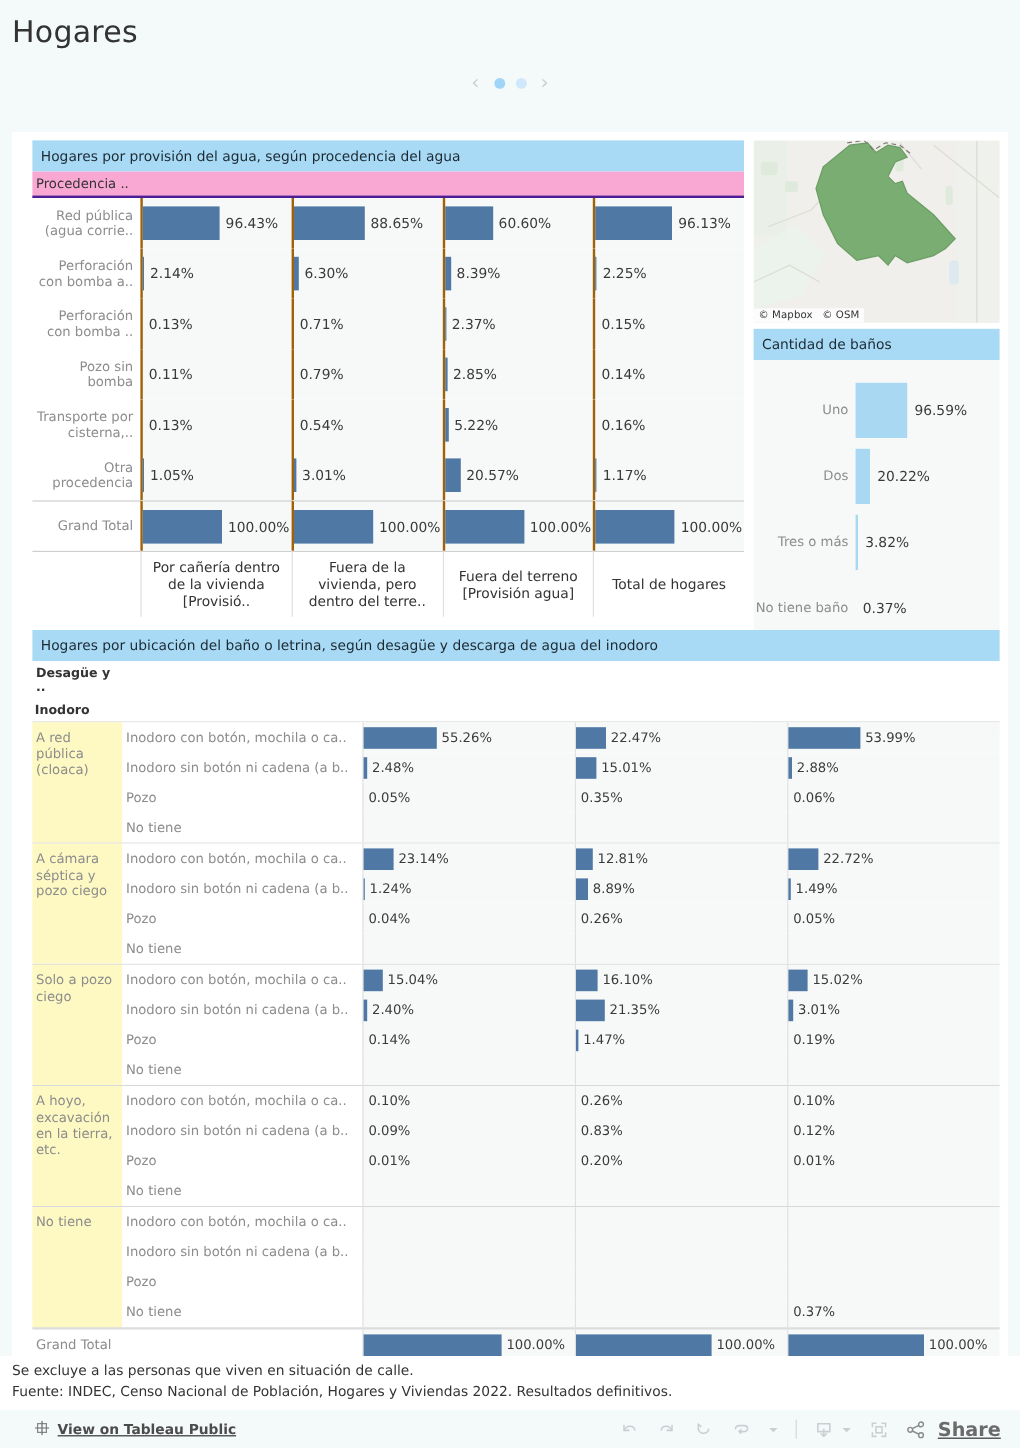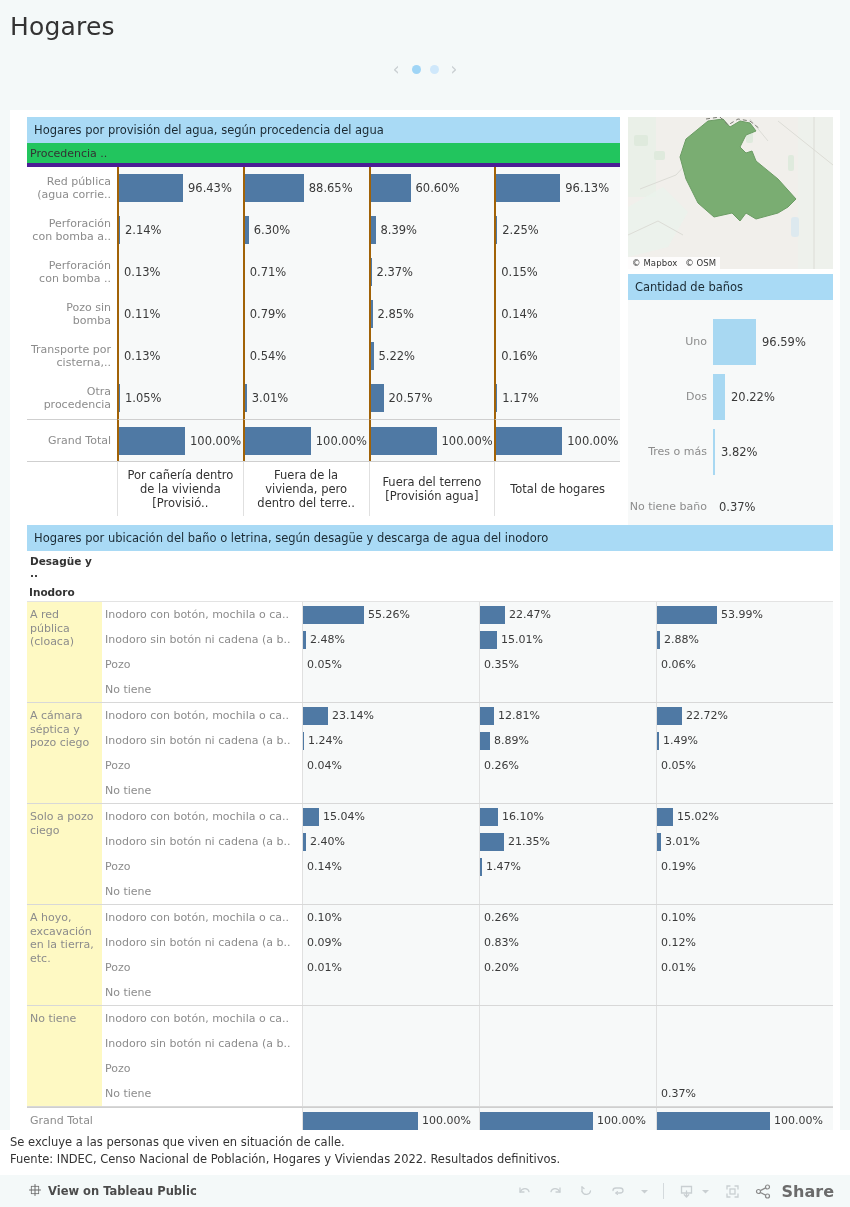--- a/index.html
+++ b/index.html
@@ -34,22 +34,22 @@
   }
 
   
   .viz-header {
     background:#a9daf5; color:#1b2a33; font-size:11.5px;
     padding:6px 8px 6px 7px; line-height:14px;
   }
 
   
   #t1 { position:absolute; left:17px; top:7px; width:593px; }
-  .t1-corner { font-size:11px; color:#333; padding:4px 0 3px 3px; background:#22c55e;
-               border-bottom:4px solid #4c1d95; }
+  .t1-corner { font-size:11px; color:#333; padding:4px 0 3px 3px; background:#f9a8d4;
+               border-bottom:2px solid #4c1d95; }
   .t1-grid { display:grid; grid-template-columns: 90px 1fr 1fr 1fr 1fr; }
   .rowlabel {
     font-size:11px; color:#8c8c8c; text-align:right; padding:4px 6px 4px 2px;
     line-height:13.5px; display:flex; align-items:center; justify-content:flex-end;
     background:#fff;
   }
   .cell {
     position:relative; height:42px; border-left:2px solid #a16207;
     background:#f7f9f9; display:flex; align-items:center;
   }
@@ -106,21 +106,21 @@
 
   
   .notes {
     position:absolute; left:0; top:1130px; width:850px; height:45px; background:#fff;
     padding:4px 0 0 10px; font-size:11.5px; color:#333; line-height:17px;
   }
 
   
   .toolbar {
     position:absolute; left:0; bottom:0; width:850px; height:32px;
-    background:#f4f9f9; display:flex; align-items:center;
+    background:#f4f9f9; display:flex; align-items:center;text-decoration:underline;
   }
   .tb-left { display:flex; align-items:center; gap:6px; padding-left:28px; }
   .tb-left .lbl { font-size:11.5px; color:#4b4b4b; font-weight:bold; }
   .tb-right { margin-left:auto; display:flex; align-items:center; gap:14px; padding-right:16px; }
   .tb-icon { color:#c9cfd2; display:flex; align-items:center; }
   .tb-sep { width:1px; height:16px; background:#d4dadd; }
   .share-lbl { font-size:16px; color:#6b6b6b; font-weight:bold; }
 </style>
 </head>
 <body>

